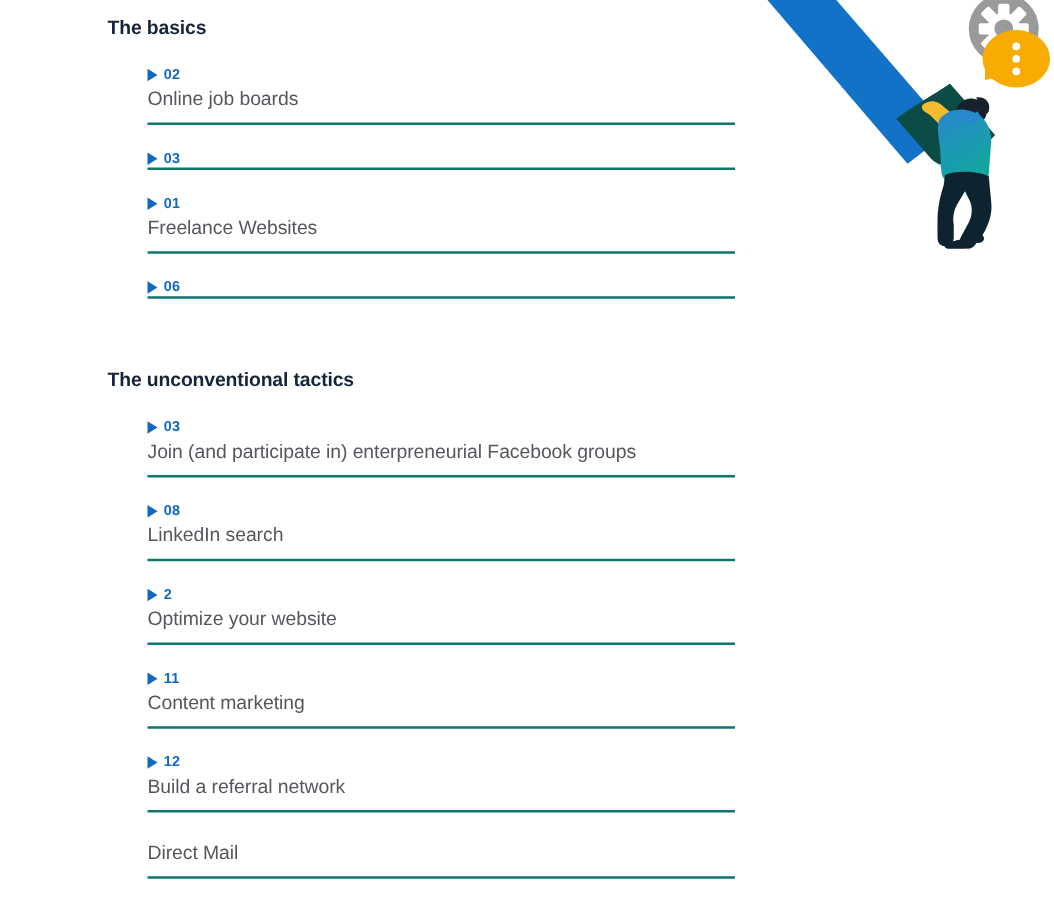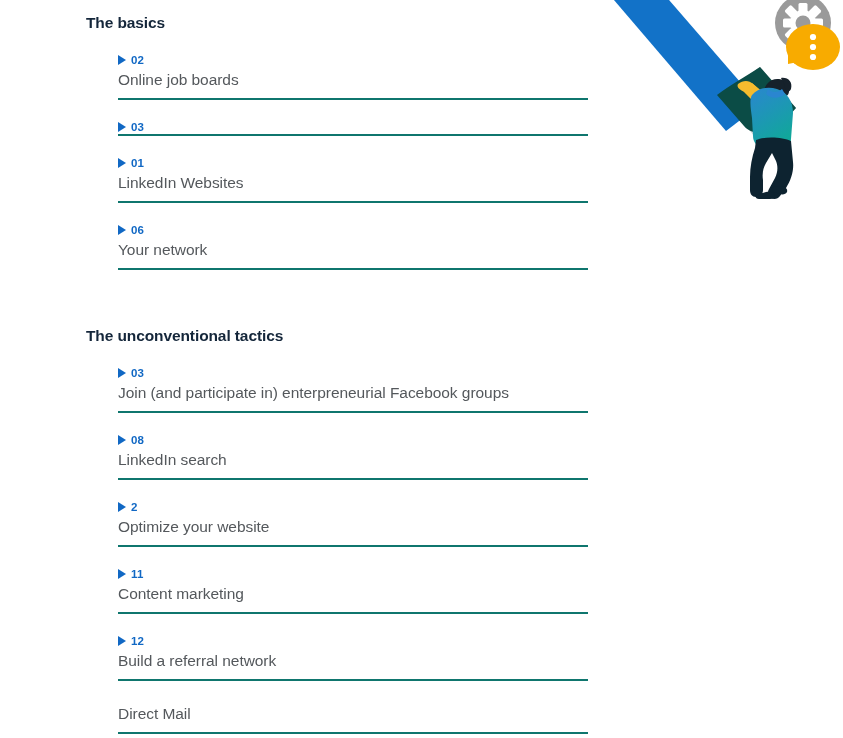--- a/index.html
+++ b/index.html
@@ -183,29 +183,28 @@
           <span class="caret-icon"></span>
           <span class="item-num">03</span>
         </div>
       </li>
 
       <li class="item">
         <div class="item-num-row">
           <span class="caret-icon"></span>
           <span class="item-num">01</span>
         </div>
-        <div class="item-label">LinkedIn Websites</div>
+        <div class="item-label">Freelance Websites</div>
       </li>
 
       <li class="item">
         <div class="item-num-row">
           <span class="caret-icon"></span>
           <span class="item-num">06</span>
         </div>
-        <div class="item-label">Your network</div>
       </li>
 
     </ul>
   </section>
 
   <section class="section section-unconventional">
     <h2 class="section-title">The unconventional tactics</h2>
     <ul class="items">
 
       <li class="item">

